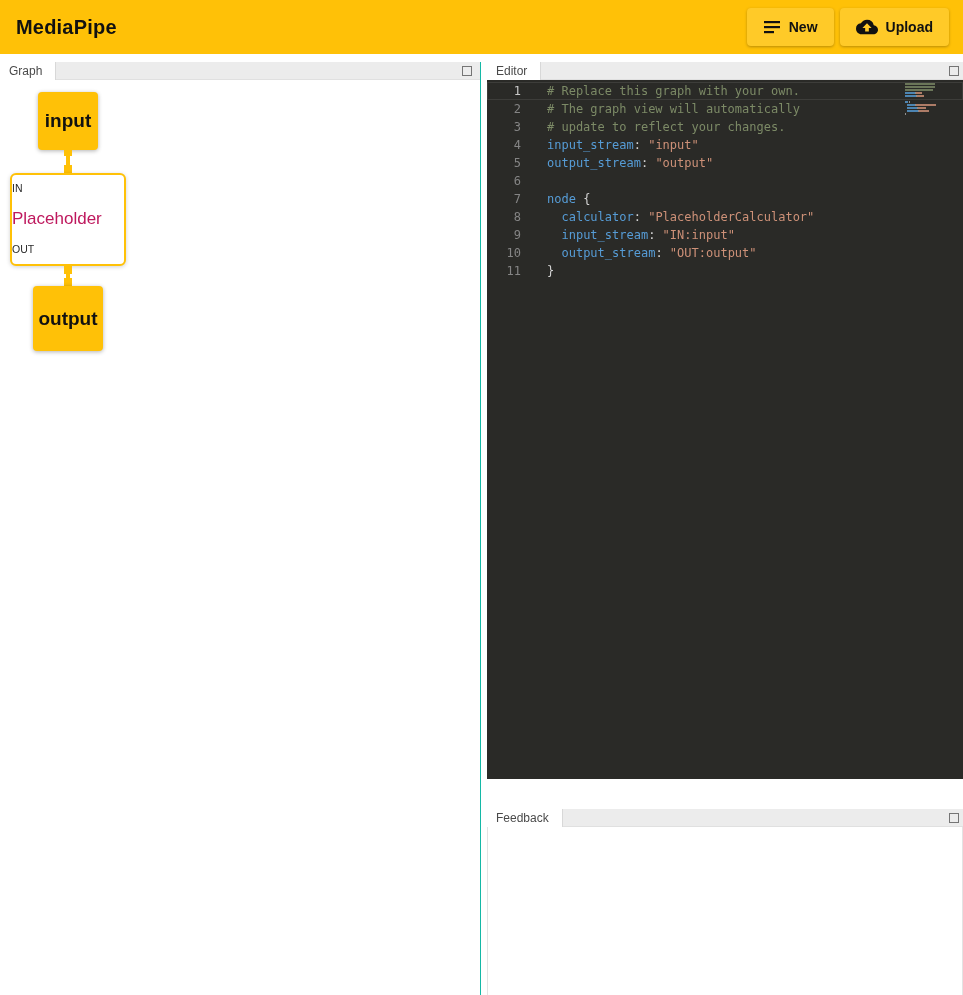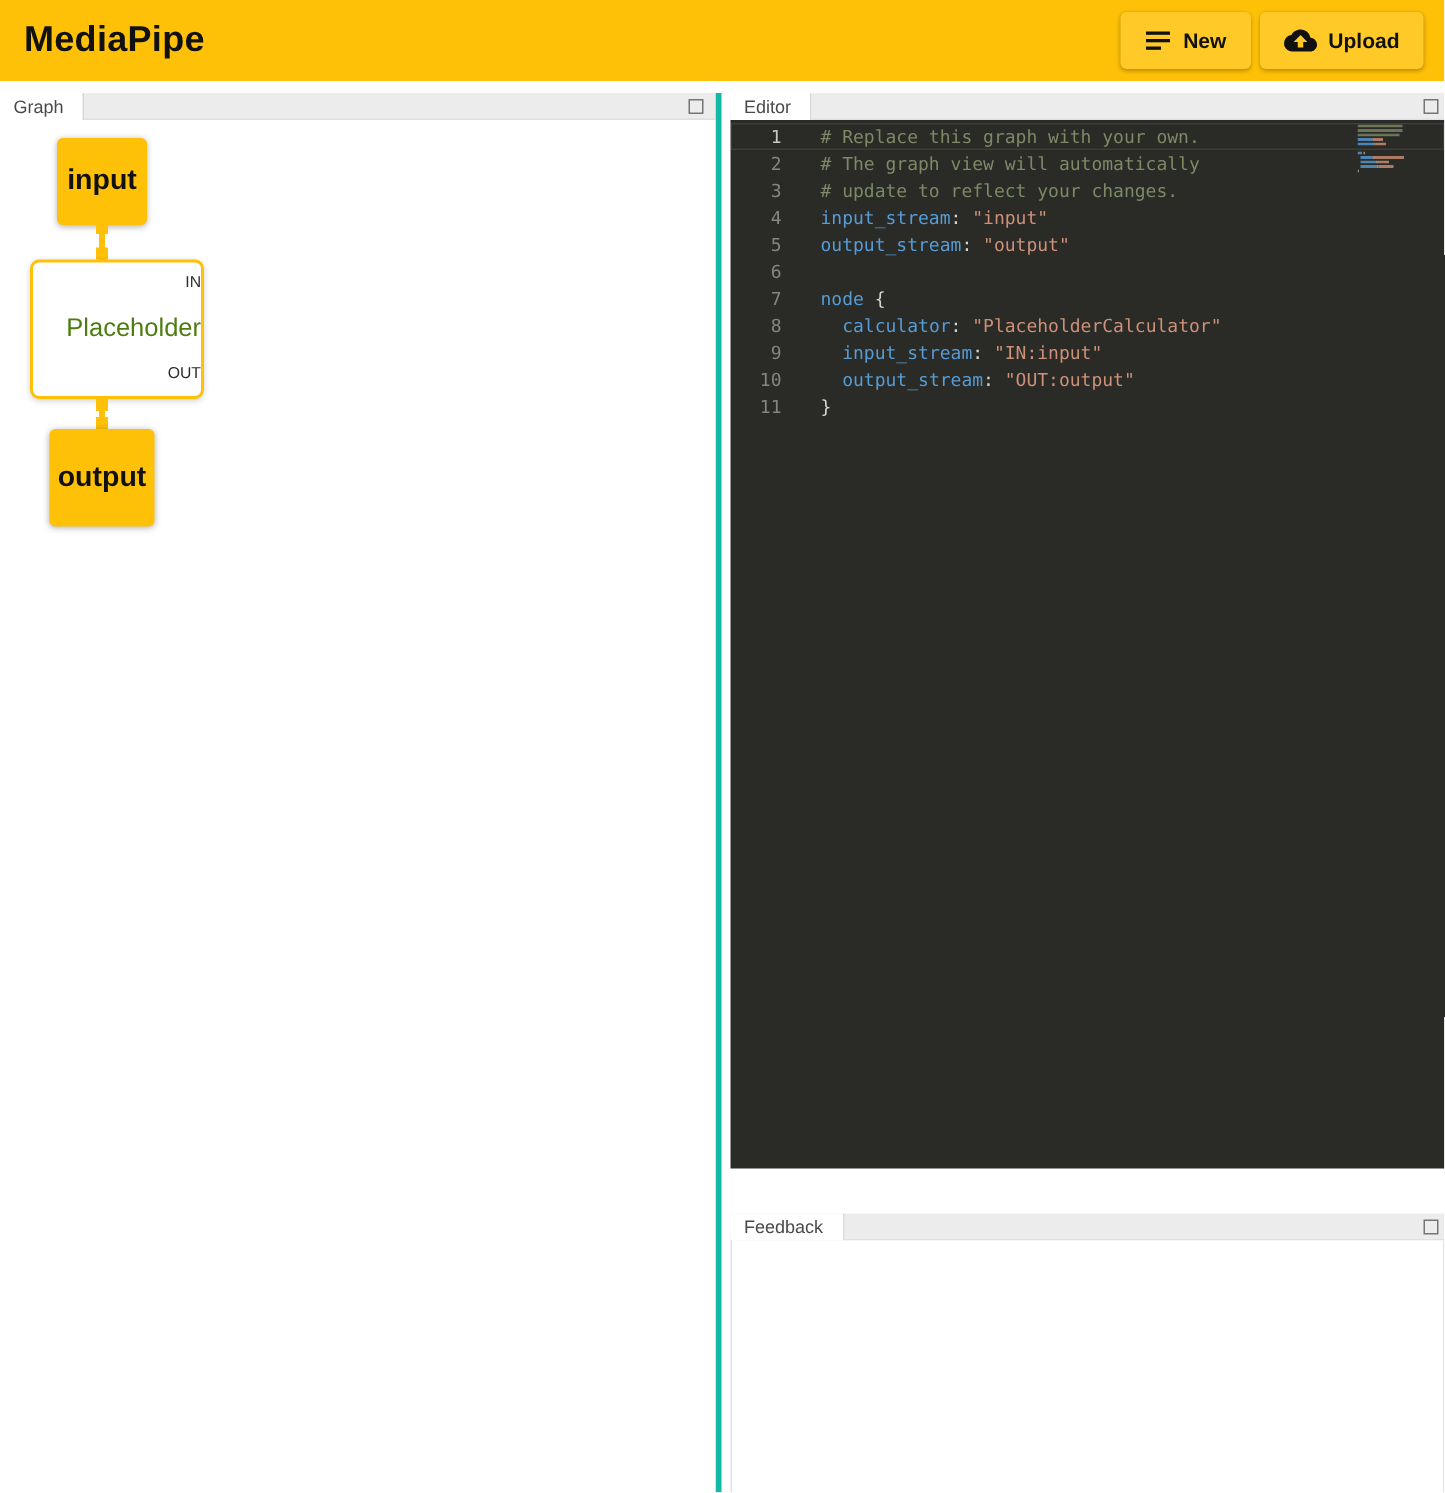--- a/index.html
+++ b/index.html
@@ -2,43 +2,43 @@
 <html style="--header: #FFC107; --button: #FFCA28; --node-fill: #FFC107; --editor-bg: #2A2A27; --comment: #7C8A66; --key: #569CD6; --string: #CE9178; --punct: #D4D4D4;"><head>
 <meta charset="utf-8">
 <title>MediaPipe</title>
 <style>
   * { box-sizing: border-box; margin: 0; padding: 0; }
   html, body { width: 963px; height: 995px; background: #fff; font-family: "Liberation Sans", sans-serif; }
   #app { position: relative; width: 963px; height: 995px; overflow: hidden; background: #fff; }
 
   
   .header { position: absolute; left: 0; top: 0; width: 963px; height: 54px; background: var(--header, #FFC107); display: flex; align-items: center; }
-  .app-title { font-size: 24px; font-weight: 700; color: #111; margin-left: 16px; letter-spacing: 0.2px; }
+  .app-title { font-size: 20px; font-weight: 700; color: #111; margin-left: 16px; letter-spacing: 0.2px; }
   .header-actions { position: absolute; right: 14px; top: 8px; display: flex; gap: 6px; padding-left: 26px; }
   .hbtn { display: flex; align-items: center; gap: 8px; height: 38px; padding: 0 16px; background: var(--button, #FFCA28); border: none; border-radius: 4px; font-family: inherit; font-size: 14px; font-weight: 600; color: #111; box-shadow: 0 1px 3px rgba(0,0,0,0.28); cursor: pointer; }
   .hbtn svg { display: block; }
 
   
   .panel { position: absolute; background: #fff; }
-  #graph-panel { left: 0; top: 62px; width: 481px; height: 933px; border-right: 4px solid #14b8a6; }
+  #graph-panel { left: 0; top: 62px; width: 481px; height: 933px; border-right: 1px solid #14b8a6; }
   #editor-panel { left: 487px; top: 62px; width: 476px; height: 717px; }
   #feedback-panel { left: 487px; top: 785px; width: 476px; height: 210px; margin-top: 24px; }
   .tabbar { position: relative; height: 18px; background: #ececec; border-bottom: 1px solid #e0e0e0; display: flex; }
   .tab { height: 18px; background: #fff; padding: 0 13px 0 9px; display: flex; align-items: center; font-size: 12px; color: #4a4a4a; border-right: 1px solid #d8d8d8; cursor: pointer; }
   .maxbtn { position: absolute; right: 8px; top: 4px; width: 10px; height: 10px; border: 1px solid #757575; background: transparent; padding: 0; cursor: pointer; }
   #editor-panel .maxbtn, #feedback-panel .maxbtn { right: 4px; }
 
   
   .graph-canvas { position: absolute; left: 0; top: 18px; right: 0; bottom: 0; background: #fff; }
   .gnode { position: absolute; background: var(--node-fill, #FFC107); border-radius: 4px; box-shadow: 0 1px 4px rgba(0,0,0,0.3); display: flex; align-items: center; justify-content: center; font-weight: 700; font-size: 19px; color: #111; cursor: pointer; }
   #node-input { left: 38px; top: 12px; width: 60px; height: 58px; }
   #node-output { left: 33px; top: 206px; width: 70px; height: 65px; }
-  .pnode { position: absolute; left: 10px; top: 93px; width: 116px; height: 93px; background: #fff; border: 2px solid var(--node-fill, #FFC107); border-radius: 6px; box-shadow: 0 1px 4px rgba(0,0,0,0.18); display: flex; flex-direction: column; align-items: flex-end; justify-content: space-between; padding: 7px 0 9px; cursor: pointer; margin-left: 10px; }
+  .pnode { position: absolute; left: 10px; top: 93px; width: 116px; height: 93px; background: #fff; border: 2px solid var(--node-fill, #FFC107); border-radius: 6px; box-shadow: 0 1px 4px rgba(0,0,0,0.18); display: flex; flex-direction: column; align-items: flex-start; justify-content: space-between; padding: 7px 0 9px; cursor: pointer; }
   .port-label { font-size: 10.5px; color: #2a2a2a; }
-  .pnode-title { font-size: 17px; color: #4d7c0f; font-weight: 400; }
+  .pnode-title { font-size: 17px; color: #be185d; font-weight: 400; }
   .edge { position: absolute; width: 4px; background: var(--node-fill, #FFC107); left: 66px; }
   #edge-1 { top: 70px; height: 25px; }
   #edge-2 { top: 186px; height: 22px; }
   .portsq { position: absolute; width: 8px; height: 8px; background: var(--node-fill, #FFC107); left: 64px; }
   #port-1 { top: 68px; } #port-2 { top: 85px; } #port-3 { top: 186px; } #port-4 { top: 198px; }
 
   
   .editor-area { position: absolute; left: 0; top: 18px; right: 0; bottom: 0; background: var(--editor-bg, #2a2a27); overflow: hidden; font-family: "DejaVu Sans Mono", monospace; font-size: 12px; cursor: text; }
   .code-lines { position: absolute; left: 0; top: 2px; right: 0; }
   .code-line { display: flex; height: 18px; line-height: 18px; white-space: pre; }

